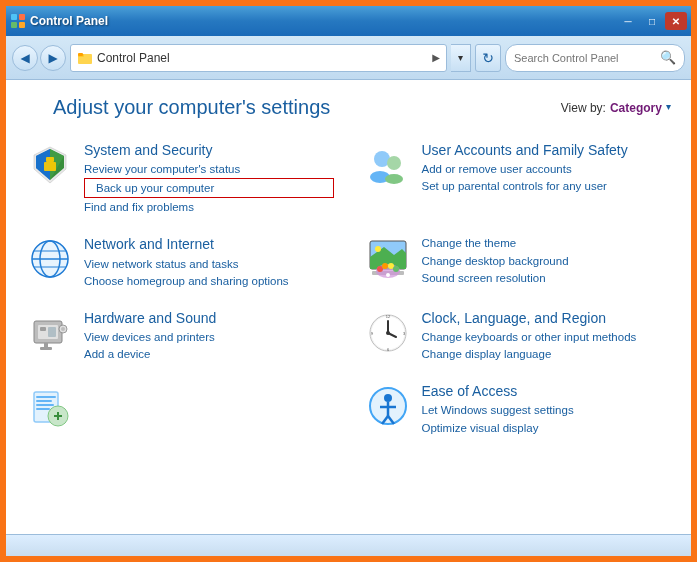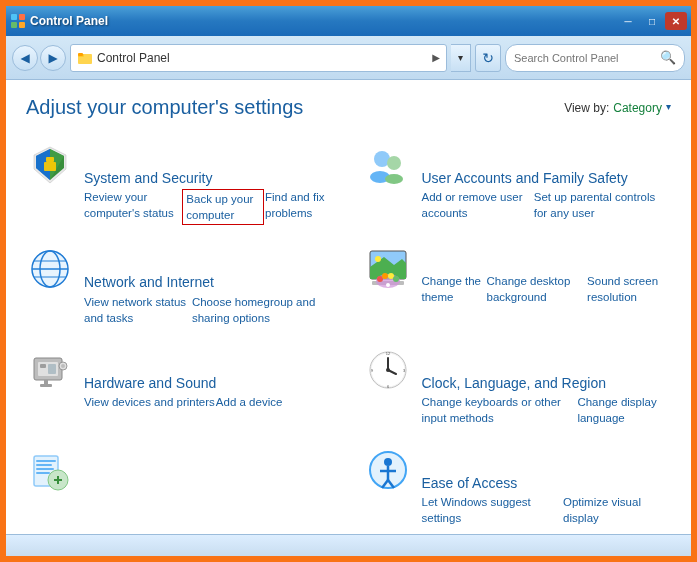--- a/index.html
+++ b/index.html
@@ -178,40 +178,42 @@
       background: white;
       padding: 16px 20px;
       overflow: hidden;
     }
 
     .page-header {
       display: flex;
       align-items: center;
       justify-content: space-between;
       margin-bottom: 16px;
+      margin-left: 27px;
     }
     .page-title {
       font-size: 20px;
       color: #1a5fa0;
       font-weight: normal;
     }
     .view-by {
       display: flex;
       align-items: flex-start;
       gap: 4px;
       font-size: 12px;
       color: #333;
     }
     .view-by-label {
       color: #333;
     }
     .view-by-value {
-      color: #15803d;
+      color: #701a75;
       cursor: pointer;
       text-decoration: none;
+      font-weight: bold;
     }
     .view-by-arrow {
       color: #1a5fa0;
       font-size: 10px;
     }
 
     
     .categories {
       display: grid;
       grid-template-columns: 1fr 1fr;
@@ -229,47 +231,47 @@
       width: 48px;
       height: 48px;
       flex-shrink: 0;
       display: flex;
       align-items: center;
       justify-content: center;
     }
 
     .cat-content {
       flex: 1;
-      margin-top: 28px;
     }
 
     .cat-title {
       font-size: 14px;
       color: #1a5fa0;
       font-weight: normal;
       cursor: pointer;
       line-height: 1.3;
       margin-bottom: 2px;
     }
 
     .cat-links {
       display: flex;
+      flex-direction: column;
       gap: 1px;
     }
 
     .cat-link {
       font-size: 11.5px;
       color: #1a5fa0;
       cursor: pointer;
       line-height: 1.4;
     }
 
     .cat-link.highlighted {
       border: 1.5px solid #cc0000;
-      padding: 1px 3px;
+      padding: 1px 11px;
       display: inline-block;
     }
 
     
     .status-bar {
       height: 22px;
       background: linear-gradient(to bottom, #ddeeff, #c8ddf0);
       border-top: 1px solid #9bbcdb;
       display: flex;
       align-items: center;

